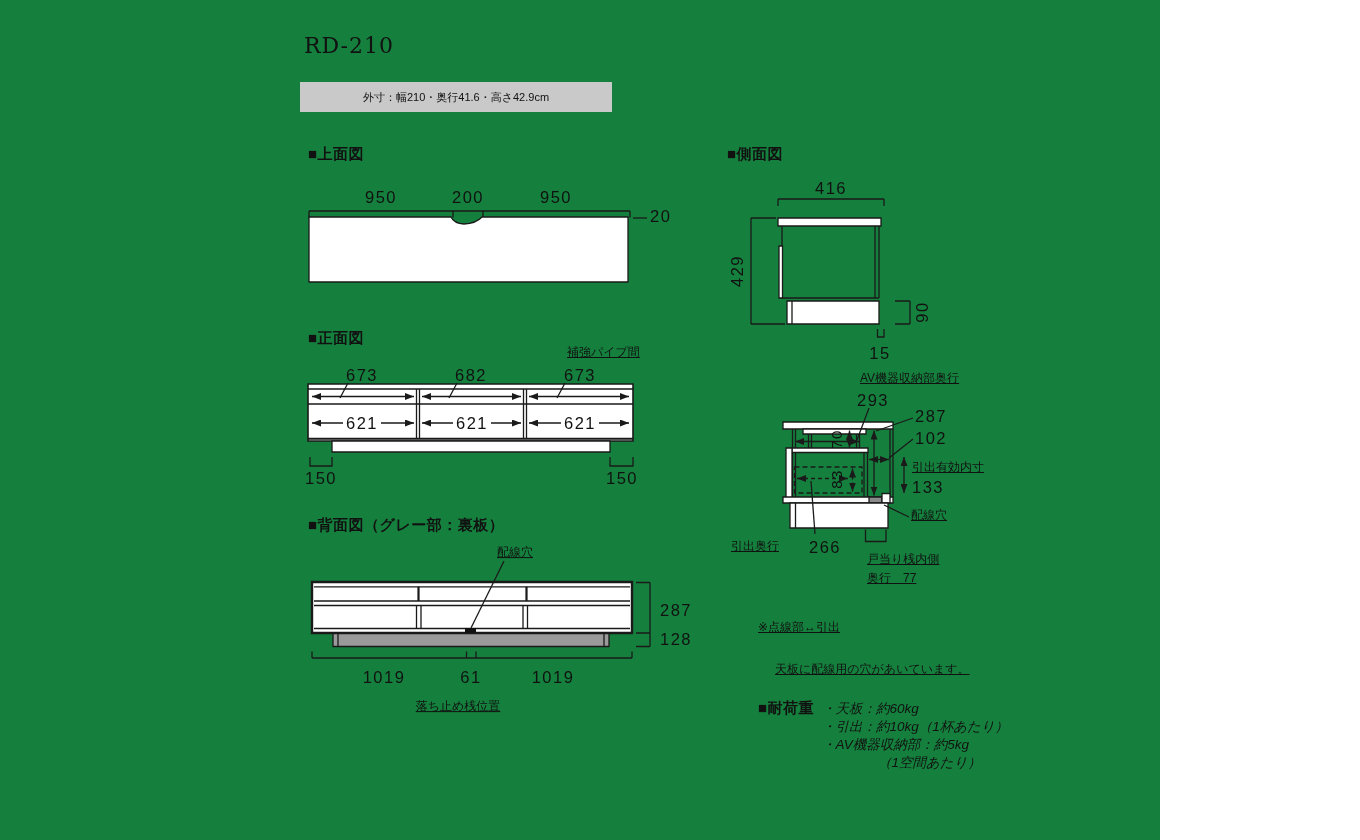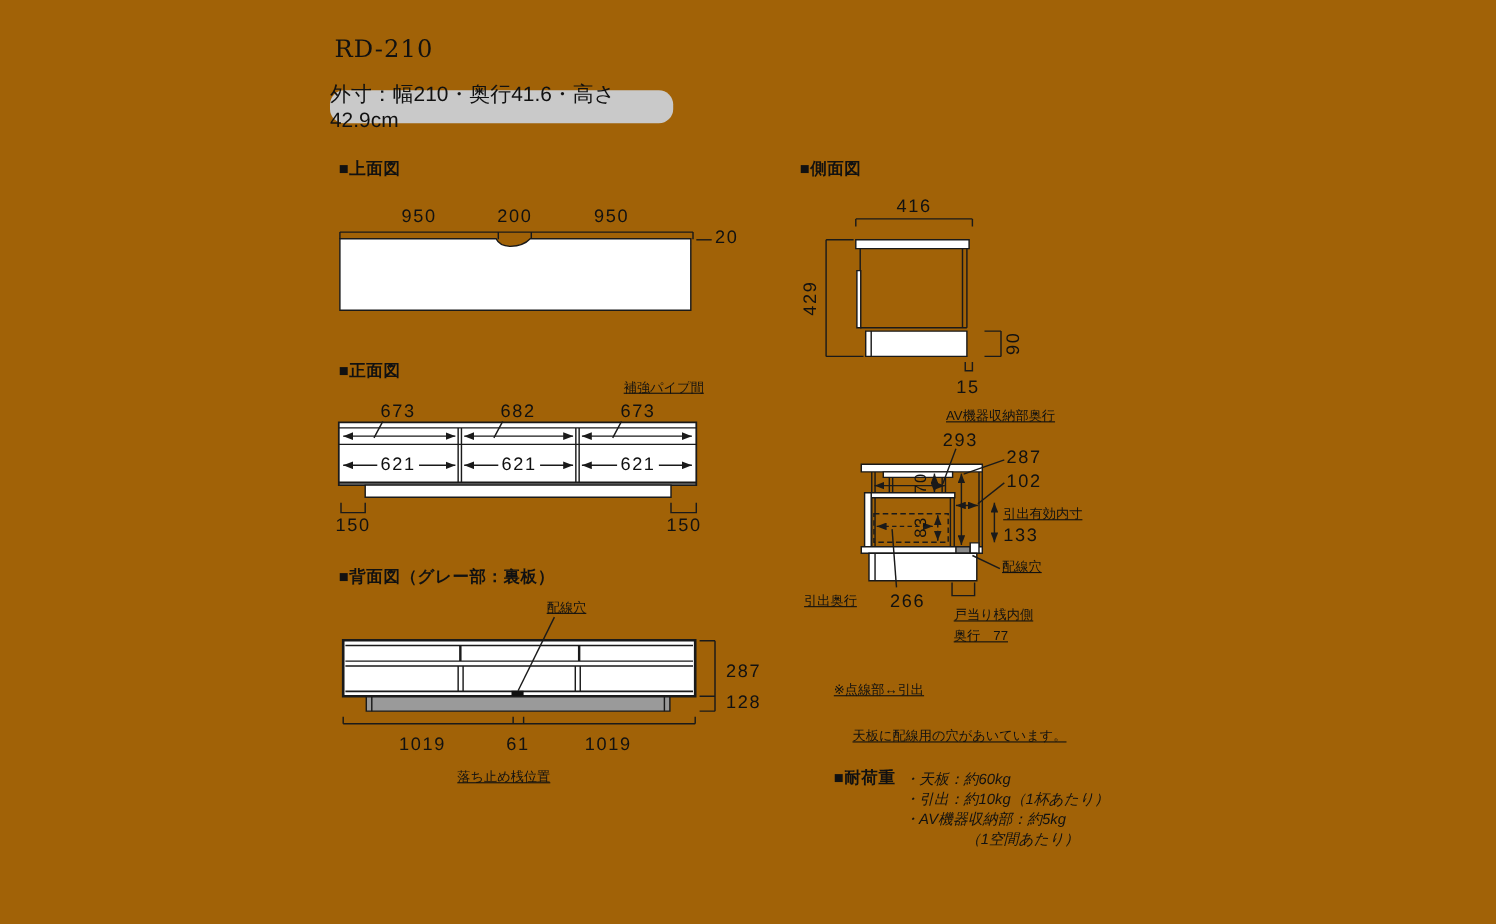--- a/index.html
+++ b/index.html
@@ -1,30 +1,30 @@
 <!DOCTYPE html>
 <html><head>
 <meta charset="utf-8">
 <style>
   html,body { margin:0; padding:0; background:#fff; }
-  #canvas { position:relative; width:1360px; height:840px; background:#a16207; overflow:hidden;
+  #canvas { position:relative; width:1160px; height:840px; background:#15803d; overflow:hidden;
             font-family:"Liberation Sans","DejaVu Sans",sans-serif; color:#111; }
   #drawing { position:absolute; left:0; top:0; }
   .lbl { position:absolute; white-space:nowrap; color:#111; line-height:1.15; }
   .jp  { font-size:12px;text-decoration:underline; }
   .jps { font-size:13.5px;font-style:italic; }
   .num { font-size:16.5px; letter-spacing:1.5px; }
   .cc  { transform:translate(-50%,-50%); }
   .rot { transform:translate(-50%,-50%) rotate(-90deg); }
   .wbg { background:#fff; padding:0 3px; }
   .heading { font-size:15px; letter-spacing:0.5px;font-weight:bold; }
   #title { position:absolute; left:304px; top:33px; font-family:"DejaVu Serif","Liberation Serif",serif;
            font-size:22px; letter-spacing:1px; }
   #banner { position:absolute; left:300px; top:82px; width:312px; height:30px; background:#c9c9c9;
-            display:flex; align-items:center; justify-content:center; font-size:19px;border-radius:13px; }
+            display:flex; align-items:center; justify-content:center; font-size:11px; }
   svg * { vector-effect:non-scaling-stroke; }
   .arr { marker-start:url(#ah); marker-end:url(#ah); }
 </style>
 </head>
 <body>
 
 <div id="canvas">
 
   <svg id="drawing" width="1360" height="840" viewBox="0 0 1360 840" fill="none" stroke="#1a1a1a" stroke-width="1.3">
     <defs>

